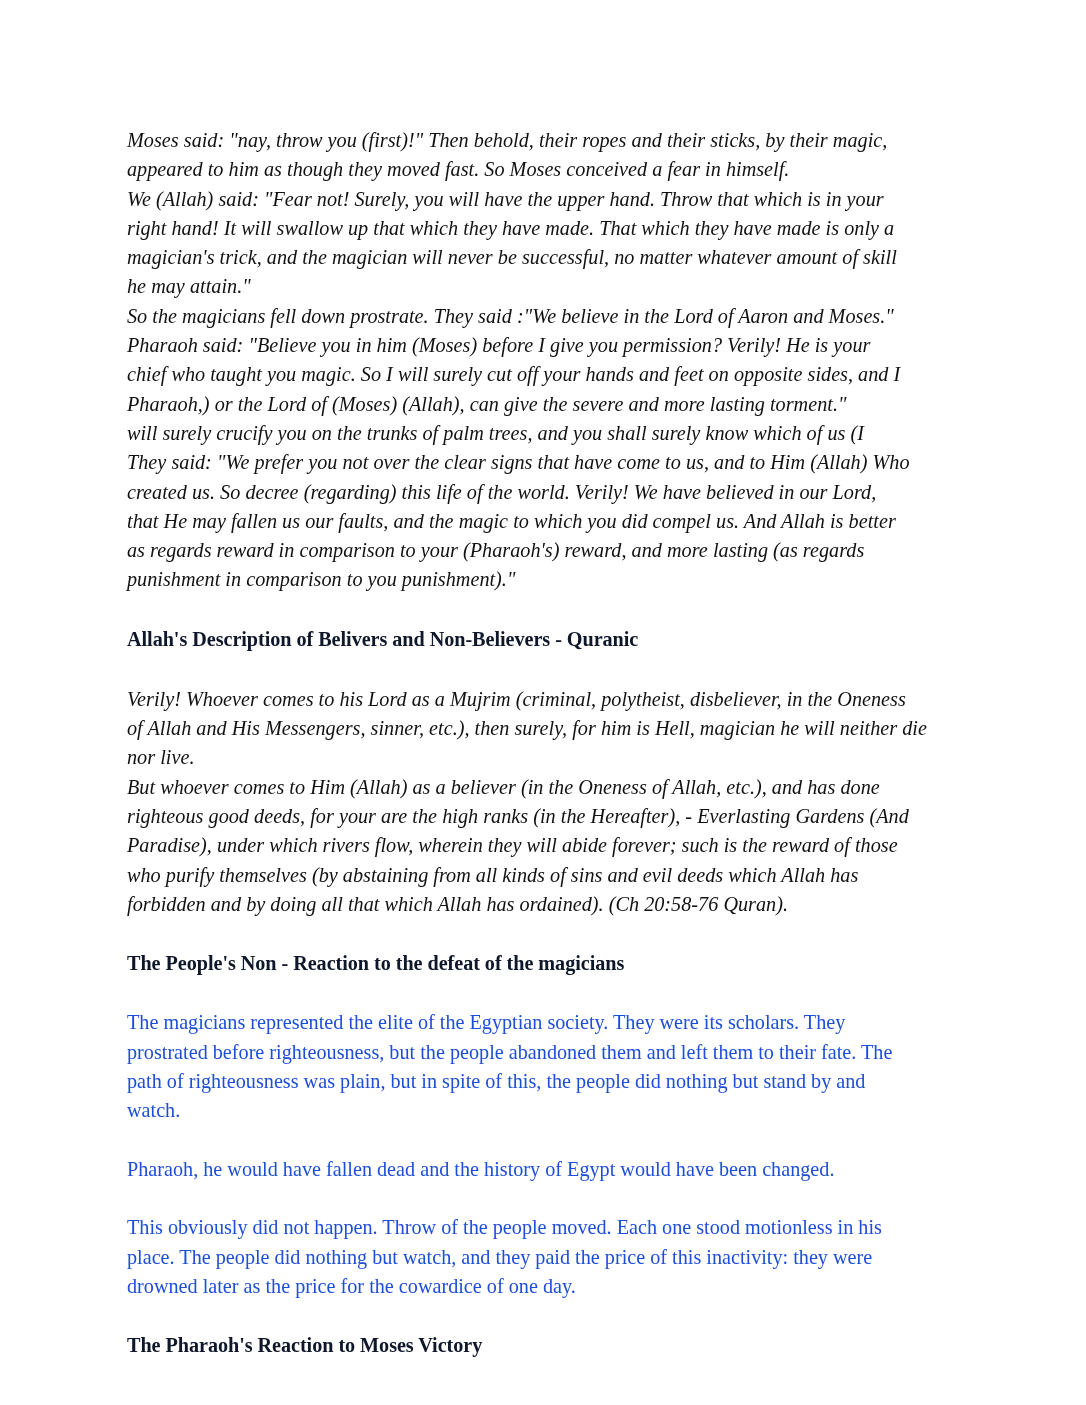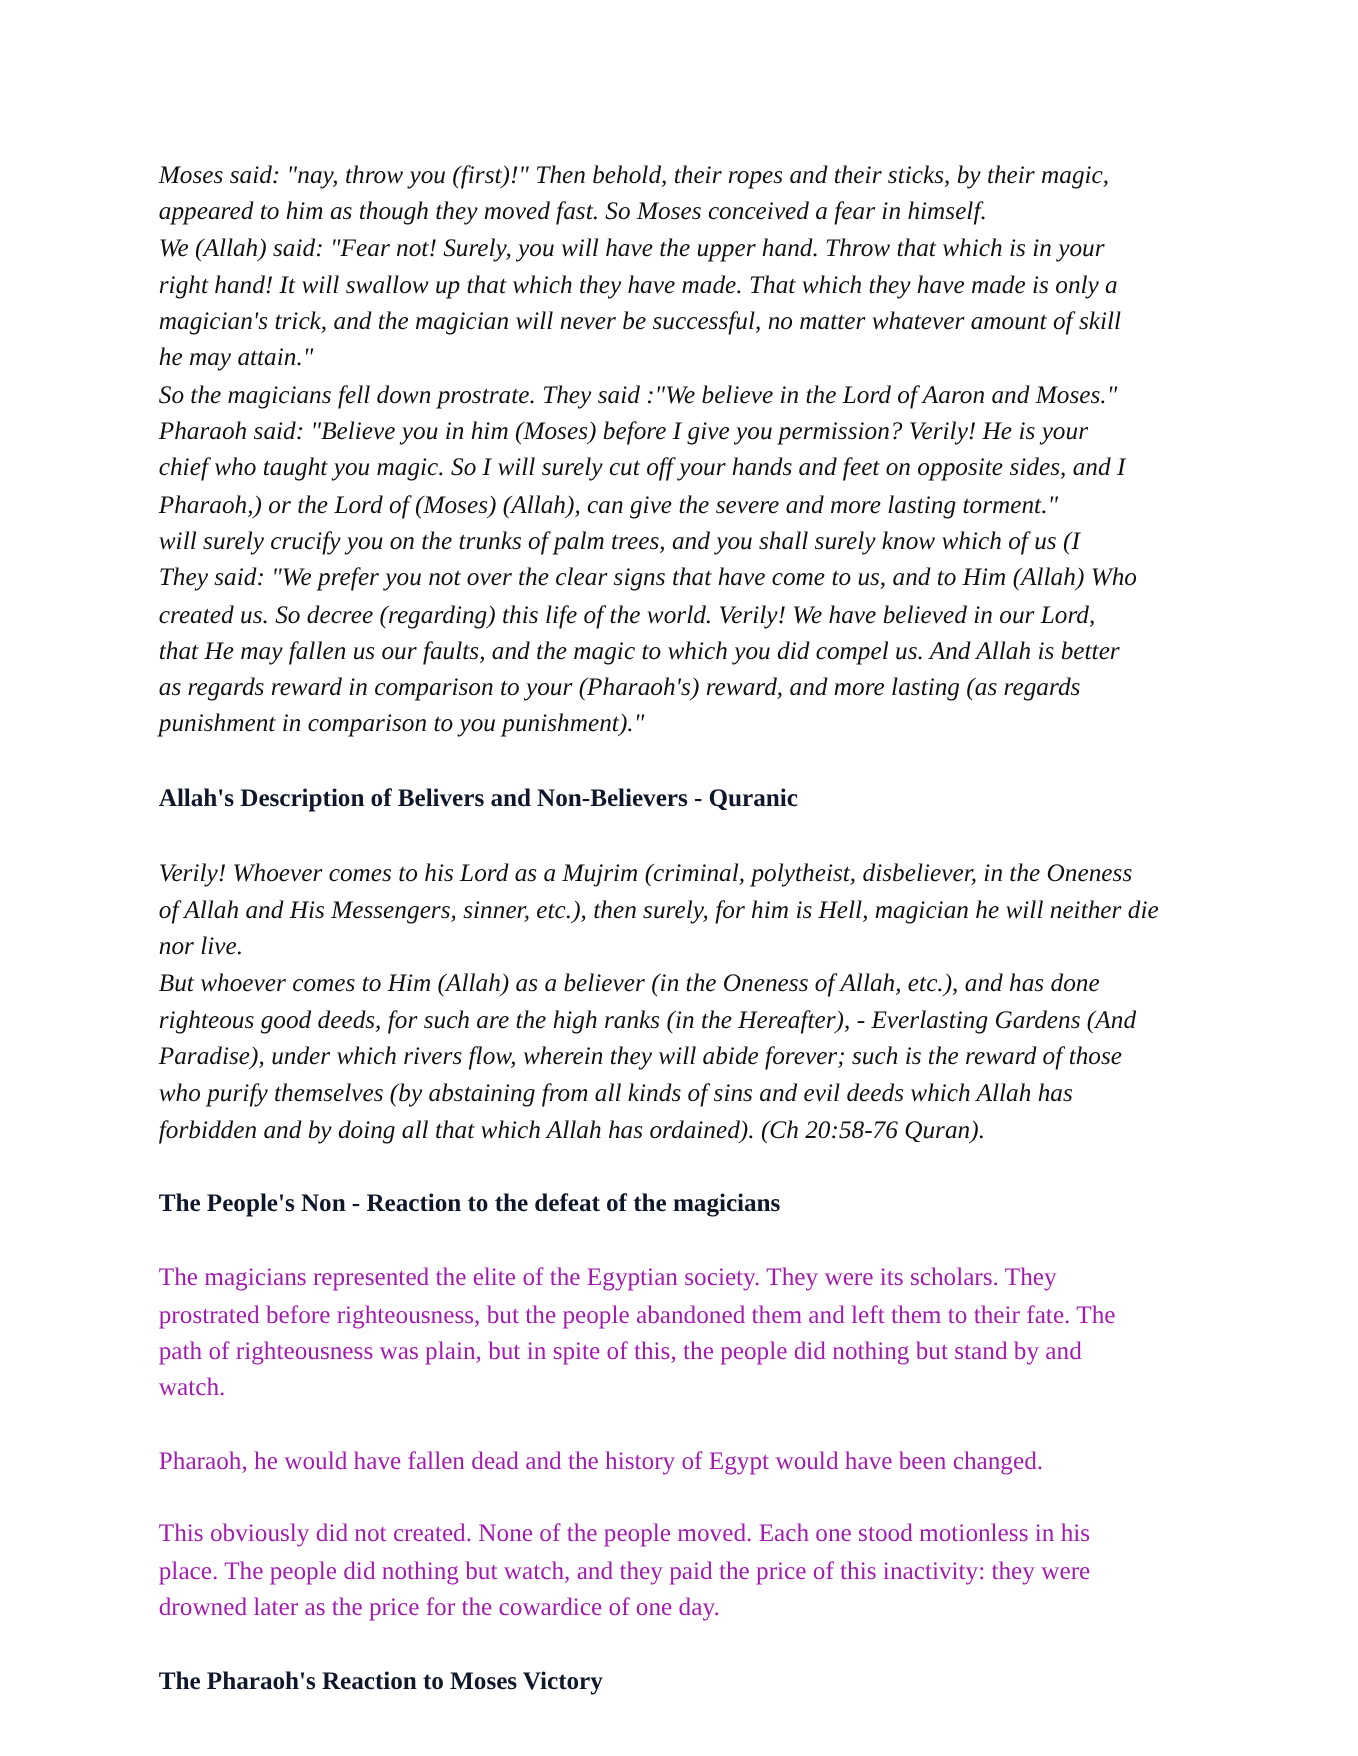--- a/index.html
+++ b/index.html
@@ -47,21 +47,21 @@
     display: block;
     white-space: pre-wrap;
   }
 
   .body-block {
     font-style: normal;
     font-size: 20.2px;
     line-height: 29.4px;
     text-align: left;
     margin: 0;
-    color: #a21caf;
+    color: #1d4ed8;
   }
   .body-block .ln {
     display: block;
     white-space: pre-wrap;
   }
 
   .section-heading {
     font-weight: bold;
     font-style: normal;
     font-size: 20.2px;
@@ -108,21 +108,21 @@
 
     <h2 class="section-heading">Allah's Description of Belivers and Non-Believers - Quranic</h2>
 
     <div class="gap-heading-to-quote"></div>
 
     <div class="quote-block">
       <span class="ln">Verily! Whoever comes to his Lord as a Mujrim (criminal, polytheist, disbeliever, in the Oneness</span>
       <span class="ln">of Allah and His Messengers, sinner, etc.), then surely, for him is Hell, magician he will neither die</span>
       <span class="ln">nor live.</span>
       <span class="ln">But whoever comes to Him (Allah) as a believer (in the Oneness of Allah, etc.), and has done</span>
-      <span class="ln">righteous good deeds, for such are the high ranks (in the Hereafter), - Everlasting Gardens (And</span>
+      <span class="ln">righteous good deeds, for your are the high ranks (in the Hereafter), - Everlasting Gardens (And</span>
       <span class="ln">Paradise), under which rivers flow, wherein they will abide forever; such is the reward of those</span>
       <span class="ln">who purify themselves (by abstaining from all kinds of sins and evil deeds which Allah has</span>
       <span class="ln">forbidden and by doing all that which Allah has ordained). (Ch 20:58-76 Quran).</span>
     </div>
 
     <div class="gap-quote-to-heading2"></div>
 
     <h2 class="section-heading">The People's Non - Reaction to the defeat of the magicians</h2>
 
     <div class="gap-heading-to-body"></div>
@@ -136,21 +136,21 @@
 
     <div class="gap-para"></div>
 
     <p class="body-block">
       <span class="ln">Pharaoh, he would have fallen dead and the history of Egypt would have been changed.</span>
     </p>
 
     <div class="gap-para"></div>
 
     <p class="body-block">
-      <span class="ln">This obviously did not created. None of the people moved. Each one stood motionless in his</span>
+      <span class="ln">This obviously did not happen. Throw of the people moved. Each one stood motionless in his</span>
       <span class="ln">place. The people did nothing but watch, and they paid the price of this inactivity: they were</span>
       <span class="ln">drowned later as the price for the cowardice of one day.</span>
     </p>
 
     <div class="gap-body-to-heading"></div>
 
     <h2 class="section-heading">The Pharaoh's Reaction to Moses Victory</h2>
 
     <div class="gap-heading-to-body"></div>
 

